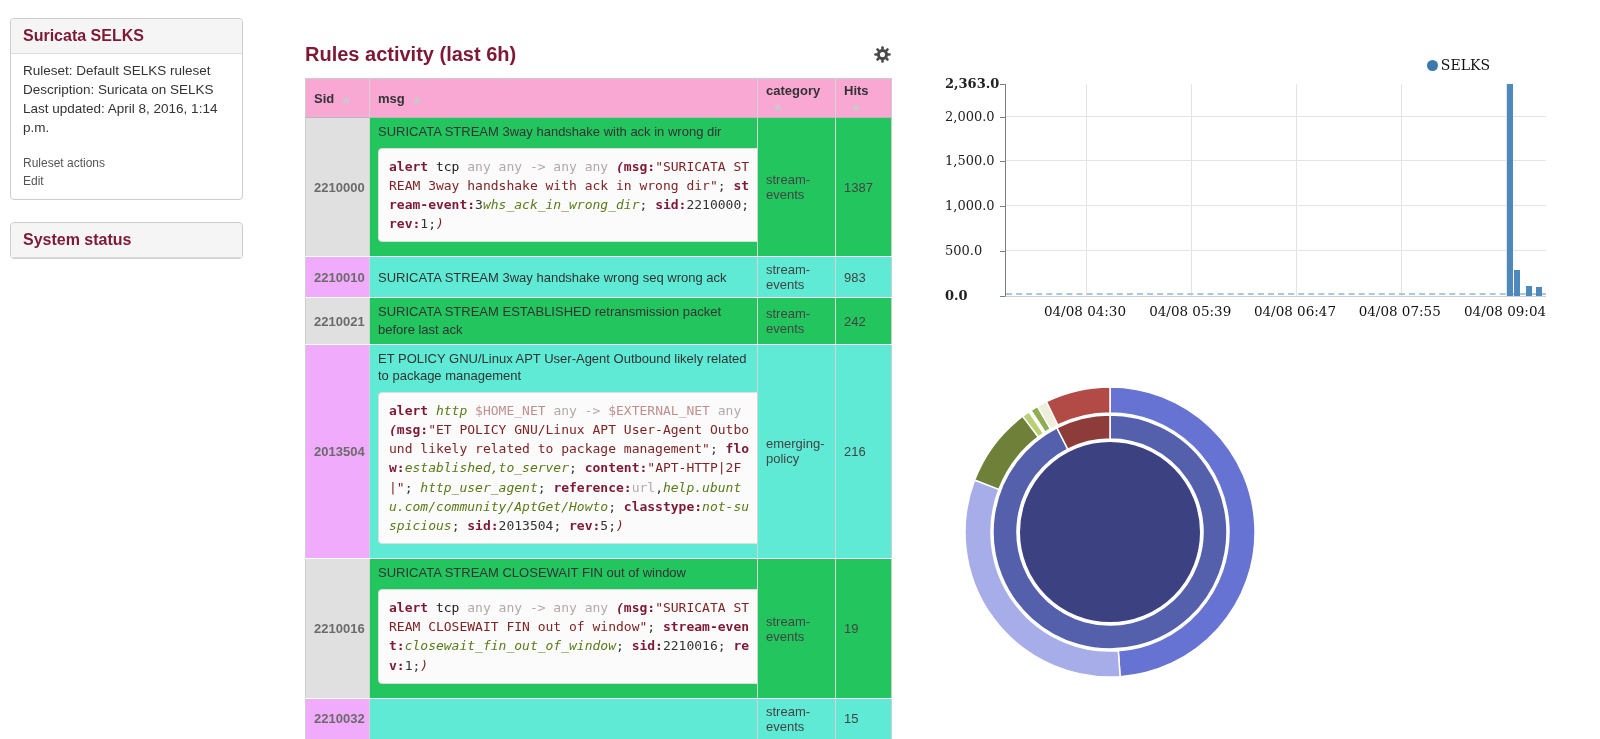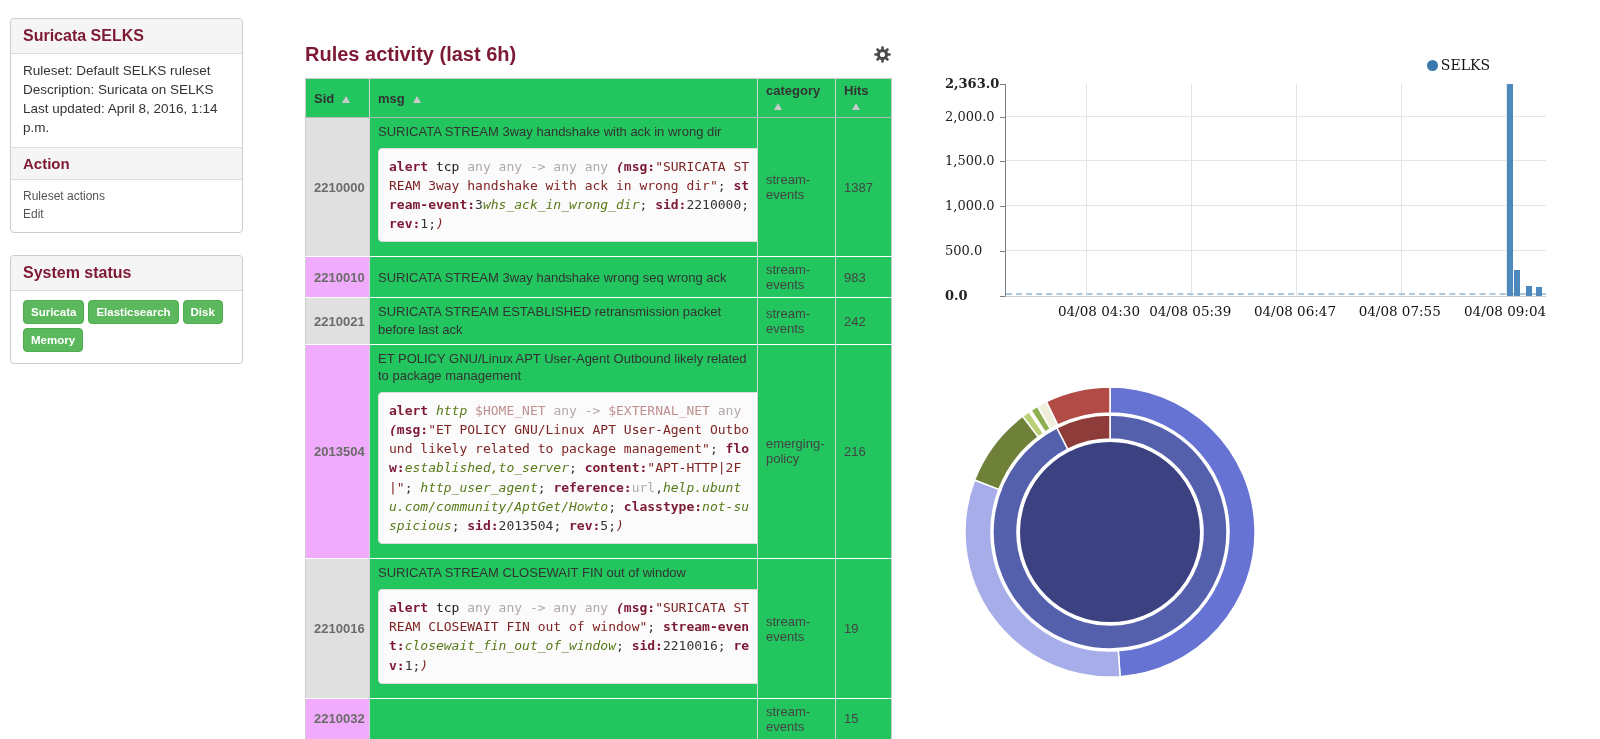--- a/index.html
+++ b/index.html
@@ -28,30 +28,30 @@
   .gear-btn{cursor:pointer;display:inline-block;line-height:0;}
 
   
   .rules-col{width:586px;flex-shrink:0;}
   table.rules{border-collapse:collapse;width:586px;margin-top:12px;table-layout:fixed;
     border:1px solid #ccc;font-size:13px;}
   table.rules col.c-sid{width:64px}
   table.rules col.c-msg{width:388px}
   table.rules col.c-cat{width:78px}
   table.rules col.c-hits{width:56px}
-  table.rules th{font-weight:bold;color:#333;text-align:left;padding:4px 8px;background:#22c55e;
+  table.rules th{font-weight:bold;color:#333;text-align:left;padding:4px 8px;background:#f9a8d4;
     border-right:1px solid #d4d4d4;border-bottom:1px solid #b9b9b9;font-size:13px;cursor:pointer;}
   table.rules th:last-child{border-right:none;}
   .sort-arrow{display:inline-block;width:0;height:0;border-left:4px solid transparent;
     border-right:4px solid transparent;border-bottom:7px solid #c9c9c9;margin-left:8px;}
   table.rules td{padding:5px 8px;vertical-align:middle;border-right:1px solid #d4d4d4;
     border-bottom:1px solid #fff;color:#444;}
   table.rules td:last-child{border-right:none;}
   table.rules tr.odd td{background:#22c55e;}
-  table.rules tr.even td{background:#22c55e;}
+  table.rules tr.even td{background:#5eead4;}
   table.rules td.sid{color:#6b6b6b;font-weight:600;}
   table.rules tr.odd td.sid{background:#e0e0e0;}
   table.rules tr.even td.sid{background:#f0abfc;}
   .msg-title{color:#333;line-height:1.35;}
   pre.rule-code{box-sizing:border-box;width:384px;margin:7px 0 9px 0;padding:8px 10px;background:#fbfbfb;
     border:1px solid #ddd;border-radius:4px;font-family:"DejaVu Sans Mono",monospace;font-size:13px;
     line-height:1.48;white-space:pre-wrap;word-break:break-all;color:#333;}
   .tk-kw{color:#7d1935;font-weight:bold;}
   .tk-kwi{color:#7d1935;font-weight:bold;font-style:italic;}
   .tk-pr{color:#1a1a1a;}
@@ -86,30 +86,28 @@
 <div class="layout">
 
   <div class="sidebar">
     <div class="panel">
       <div class="panel-header">Suricata SELKS</div>
       <div class="panel-body">
         <div>Ruleset: Default SELKS ruleset</div>
         <div>Description: Suricata on SELKS</div>
         <div>Last updated: April 8, 2016, 1:14 p.m.</div>
       </div>
-      <div class="section-header">Action</div>
       <div class="panel-body">
         <div class="action-link">Ruleset actions</div>
         <div class="action-link">Edit</div>
       </div>
     </div>
 
     <div class="panel">
       <div class="panel-header">System status</div>
-      <div class="panel-body" id="badges"><span class="badge">Suricata</span><span class="badge">Elasticsearch</span><span class="badge">Disk</span><span class="badge">Memory</span></div>
     </div>
   </div>
 
   <div class="main">
 
     <div class="content">
 
       <div class="rules-col">
         <h2 class="col-heading">
           <span>Rules activity (last 6h)</span>
@@ -223,21 +221,21 @@
             <div class="ylab" style="top: 192.142px;">500.0</div>
             <div class="ytick" style="top: 200.142px;"></div>
             <div class="ylab" style="top: 147.284px;">1,000.0</div>
             <div class="ytick" style="top: 155.284px;"></div>
             <div class="ylab" style="top: 102.425px;">1,500.0</div>
             <div class="ytick" style="top: 110.425px;"></div>
             <div class="ylab" style="top: 57.5671px;">2,000.0</div>
             <div class="ytick" style="top: 65.5671px;"></div>
             <div class="ylab bold" style="top: 25px;">2,363.0</div>
             <div class="ytick" style="top: 33px;"></div>
-            <div class="xlab" style="left: 94px;">04/08 04:30</div>
+            <div class="xlab" style="left: 80px;">04/08 04:30</div>
             <div class="xlab" style="left: 185.22px;">04/08 05:39</div>
             <div class="xlab" style="left: 289.98px;">04/08 06:47</div>
             <div class="xlab" style="left: 394.74px;">04/08 07:55</div>
             <div class="xlab" style="left: 500.04px;">04/08 09:04</div>
           </div>
 
         <div class="donut-wrap">
           <svg id="donut" width="310" height="310" viewBox="0 0 310 310">
               <path d="M155.00,38.00 A117,117 0 1 1 101.88,50.75 L112.78,72.14 A93,93 0 1 0 155.00,62.00 Z" fill="#5560ad" stroke="#fff" stroke-width="1.5"></path>
               <path d="M101.88,50.75 A117,117 0 0 1 155.00,38.00 L155.00,62.00 A93,93 0 0 0 112.78,72.14 Z" fill="#8e3c39" stroke="#fff" stroke-width="1.5"></path>

